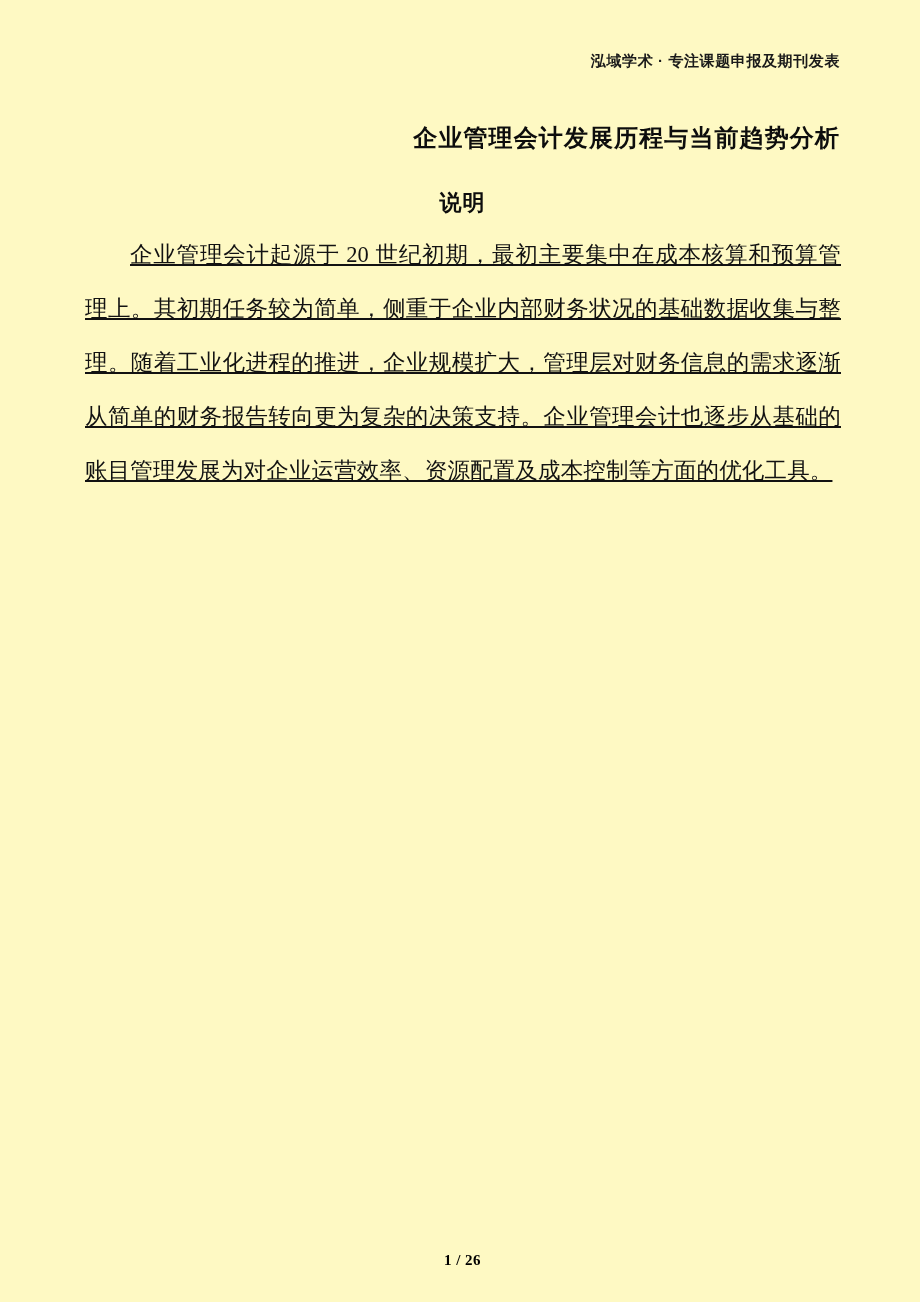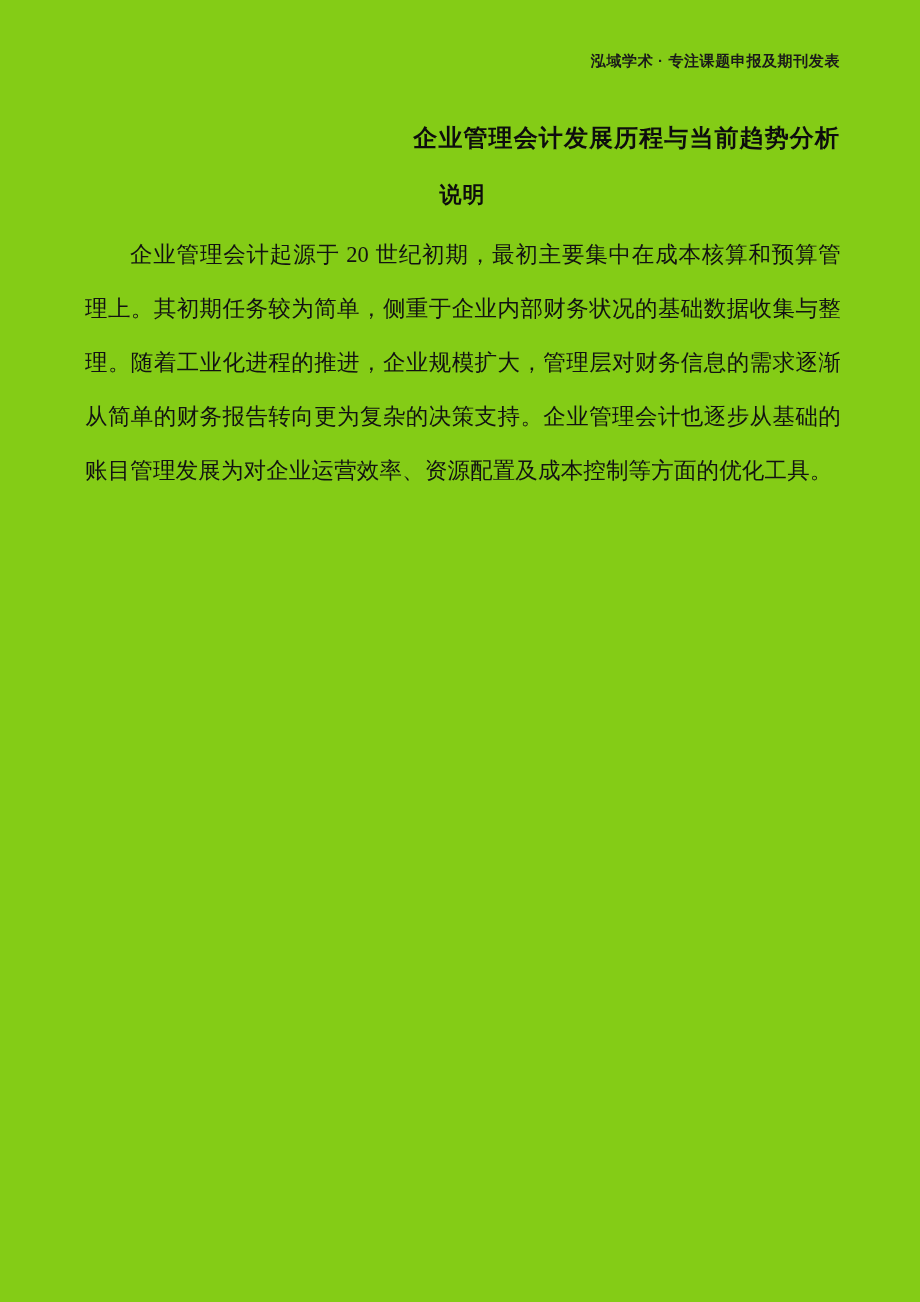--- a/index.html
+++ b/index.html
@@ -16,21 +16,21 @@
     color: #000000;
     -webkit-font-smoothing: antialiased;
   }
 
   .page {
     position: absolute;
     left: 0;
     top: 0;
     width: 920px;
     height: 1302px;
-    background: #84cc16;
+    background: #fef9c3;
   }
 
   
   .doc-header {
     position: absolute;
     left: 80px;
     top: 52px;
     width: 760px;
     text-align: right;
     font-family: "Liberation Sans", "DejaVu Sans", sans-serif;
@@ -52,21 +52,21 @@
     font-weight: bold;
     font-size: 24px;
     letter-spacing: 1.1px;
     color: #0d0d0d;
     white-space: nowrap;
   }
 
   .doc-subtitle {
     position: absolute;
     left: 85px;
-    top: 180px;
+    top: 188px;
     width: 755px;
     text-align: center;
     font-family: "Liberation Sans", "DejaVu Sans", sans-serif;
     font-weight: bold;
     font-size: 22px;
     letter-spacing: 1px;
     color: #0d0d0d;
     white-space: nowrap;
   }
 
@@ -82,20 +82,21 @@
     margin: 0 0 10px 0;
     font-family: "Liberation Serif", "DejaVu Serif", serif;
     font-size: 22.5px;
     line-height: 54px;
     text-align: justify;
     text-justify: inter-character;
     text-indent: 45px;
     color: #121212;
     letter-spacing: 0.15px;
     word-break: break-all;
+    text-decoration: underline;
   }
 
   
   .doc-footer {
     position: absolute;
     left: 85px;
     top: 1252px;
     width: 755px;
     text-align: center;
     font-family: "Liberation Serif", "DejaVu Serif", serif;
@@ -113,14 +114,15 @@
   <div class="doc-header">泓域学术 · 专注课题申报及期刊发表</div>
 
   <div class="doc-title">企业管理会计发展历程与当前趋势分析</div>
 
   <div class="doc-subtitle">说明</div>
 
   <div class="doc-body">
     <p class="doc-para">企业管理会计起源于 20 世纪初期，最初主要集中在成本核算和预算管理上。其初期任务较为简单，侧重于企业内部财务状况的基础数据收集与整理。随着工业化进程的推进，企业规模扩大，管理层对财务信息的需求逐渐从简单的财务报告转向更为复杂的决策支持。企业管理会计也逐步从基础的账目管理发展为对企业运营效率、资源配置及成本控制等方面的优化工具。</p>
   </div>
 
+  <div class="doc-footer">1 / 26</div>
 
 </div>
 
 </body></html>

